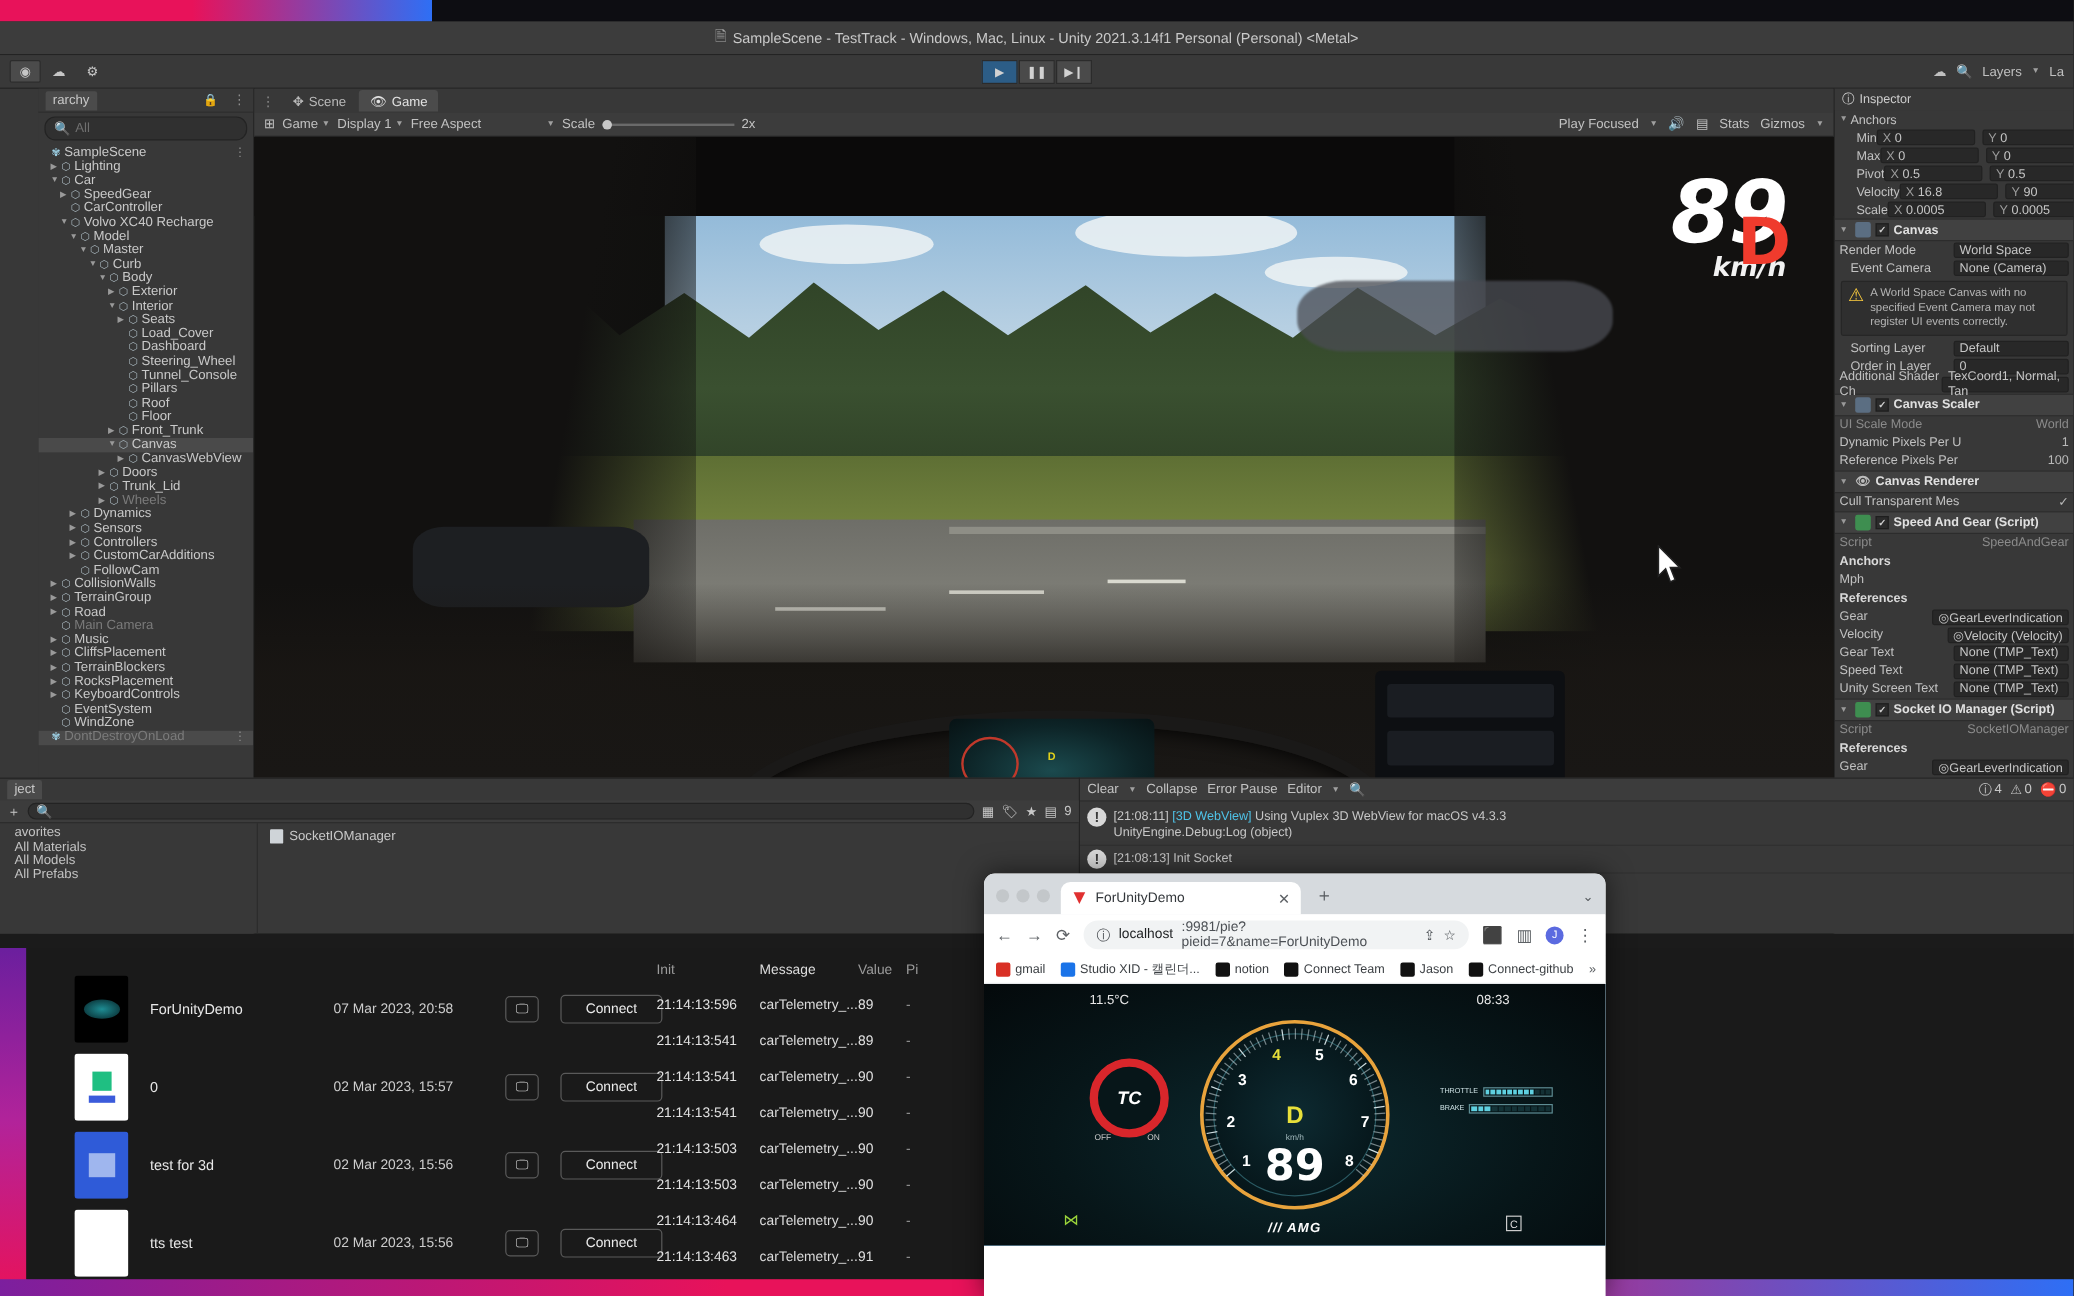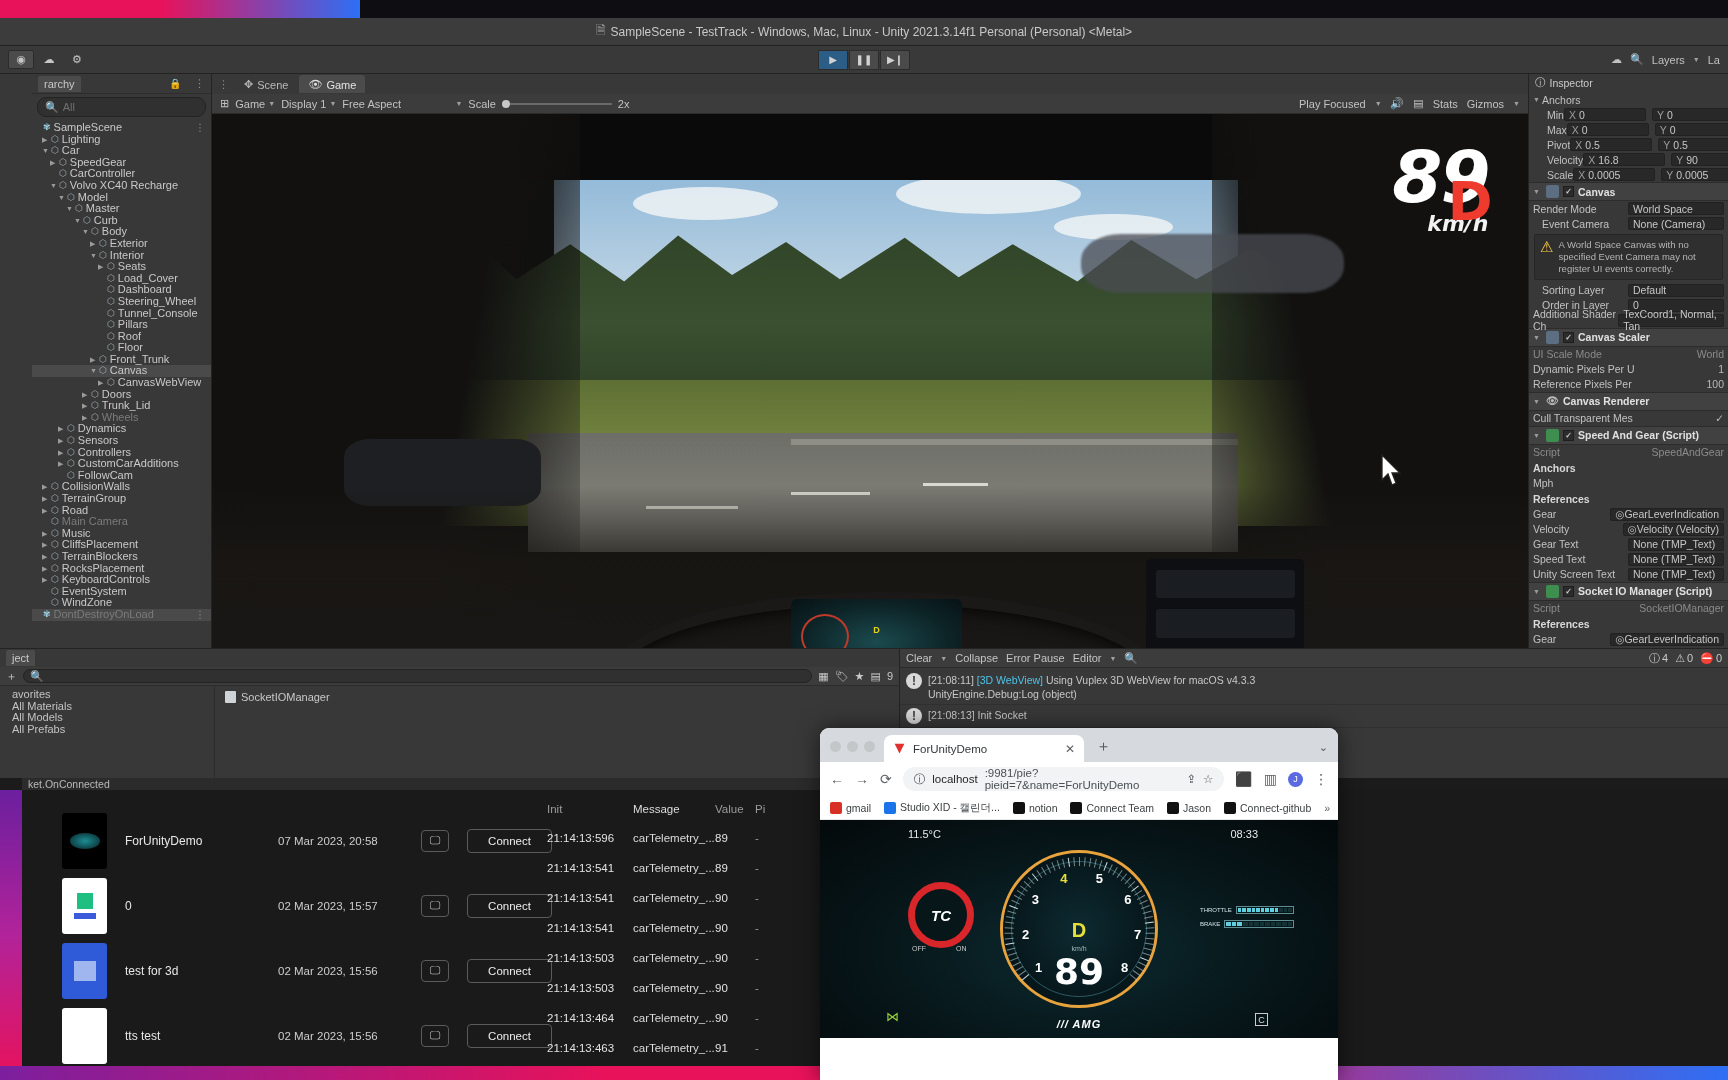--- a/index.html
+++ b/index.html
@@ -984,21 +984,20 @@
             <div class="cmsg">
               <span class="cicon">!</span>
               <span class="ctext">[21:08:13] Init Socket</span>
             </div>
           </div>
       </div>
     </div>
   </div>
 
   <div class="bottomapp">
-    <div class="status-bar">ket.OnConnected</div>
 
     <div class="devlist" id="devlist">
         <div class="dev-row">
           <span class="dev-thumb">
             <div style="width:100%;height:100%;background:#000;display:flex;align-items:center;justify-content:center">
               <div style="width:30px;height:16px;border-radius:50%;background:radial-gradient(#1e8c93,#062226)"></div>
             </div>
           </span>
           <span class="dev-name">ForUnityDemo</span>
           <span class="dev-date">07 Mar 2023, 20:58</span>

